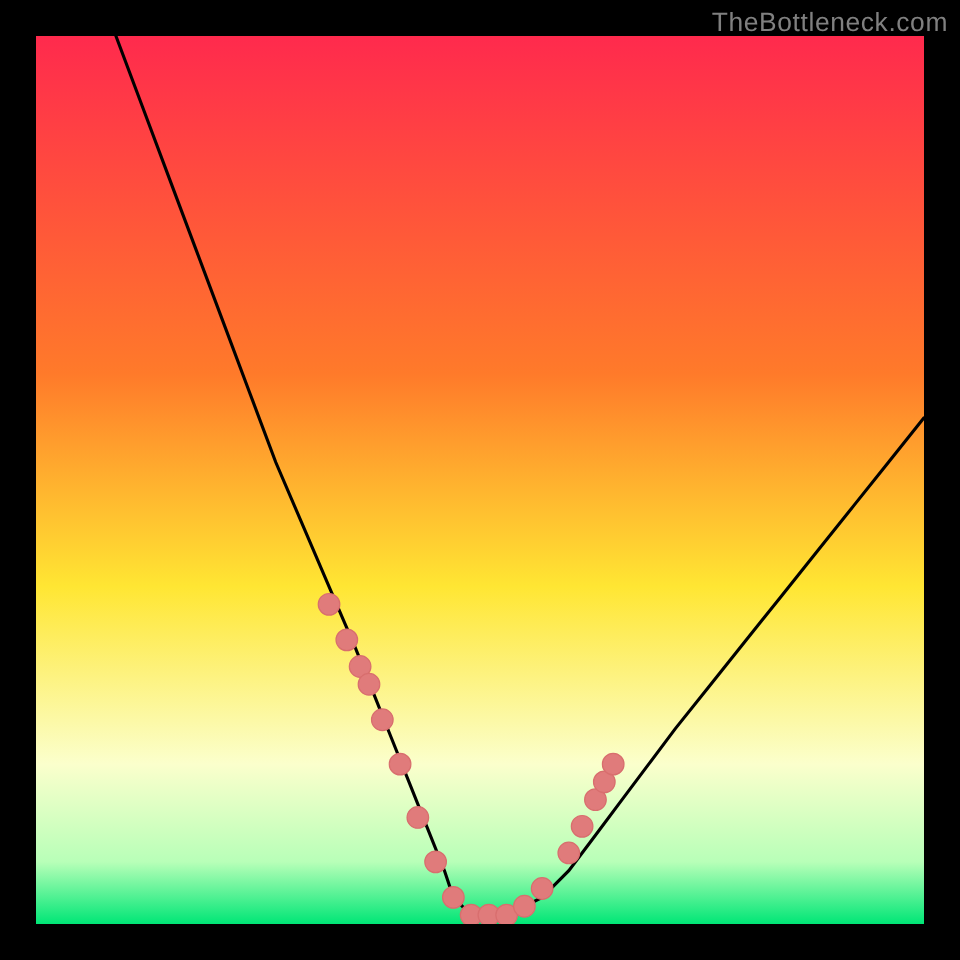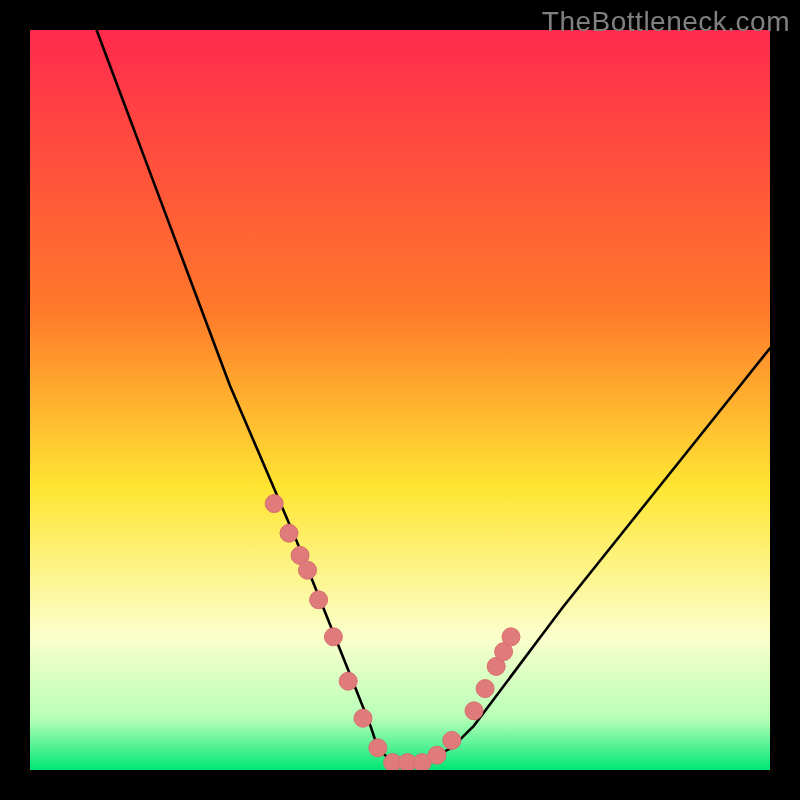--- a/index.html
+++ b/index.html
@@ -15,21 +15,21 @@
     position: relative;
     width: 800px;
     height: 800px;
     background: #000;
   }
   .watermark {
     position: absolute;
     top: 6px;
     right: 10px;
     color: #808080;
-    font-size: 28px;
+    font-size: 22px;
     font-weight: 500;
     letter-spacing: 0.5px;
     z-index: 10;
     user-select: none;
   }
   .plot {
     position: absolute;
     left: 30px;
     top: 30px;
     width: 740px;

